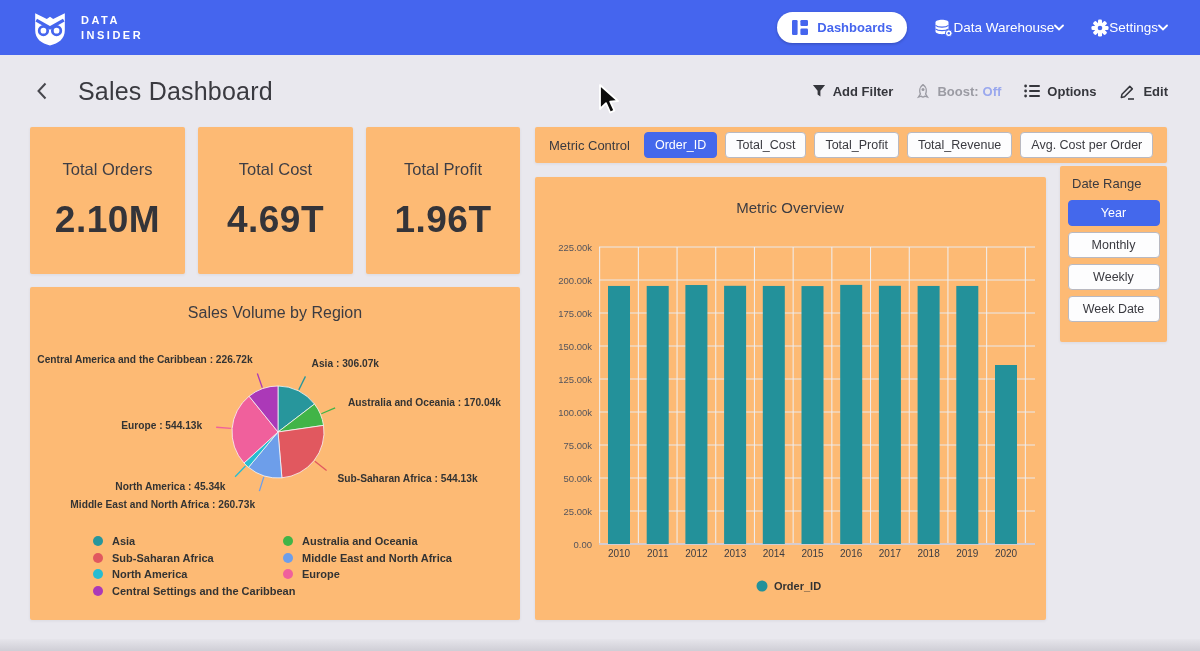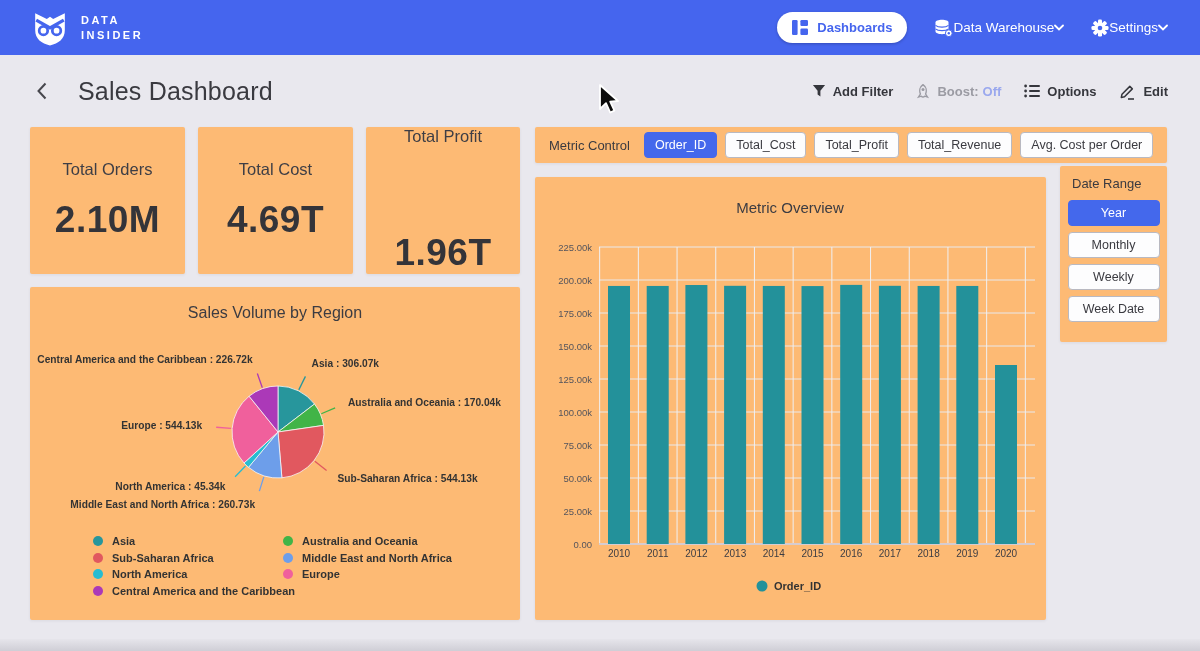--- a/index.html
+++ b/index.html
@@ -43,21 +43,21 @@
   .tool { display:flex; align-items:center; gap:7px; font-size:13px; font-weight:600; color:#35363c; cursor:pointer; }
   .tool .boost-label { color:#9b9ba3; }
   .tool .boost-off { color:#9aa8ee; margin-left:-3px; }
 
   
   .card { position:absolute; background:#fdba74; box-shadow:0 1px 3px rgba(50,50,80,.08); border-radius:2px; }
 
   .kpi-card { width:155px; height:147px; display:flex; flex-direction:column; align-items:center; justify-content:center; gap:20px; }
   .kpi-card.k1 { left:30px; top:127px; }
   .kpi-card.k2 { left:198px; top:127px; }
-  .kpi-card.k3 { left:366px; top:127px; width:154px;justify-content:space-between; }
+  .kpi-card.k3 { left:366px; top:127px; width:154px; }
   .kpi-label { font-size:16.5px; color:#3e3e45; }
   .kpi-value { font-size:37px; font-weight:600; color:#343439; letter-spacing:.5px; }
 
   .metric-strip {
     left:535px; top:127px; width:632px; height:36px;
     display:flex; align-items:center; padding:0 14px; gap:12px;
   }
   .mc-label { font-size:13px; color:#3a3a40; margin-right:2px; white-space:nowrap; }
   .mc-options { display:flex; align-items:center; gap:8px; }
   .chip {
@@ -326,21 +326,21 @@
         <div class="legend-row">
           <span class="dot" style="background: rgb(225, 88, 95);"></span>
           <span class="ltext">Sub-Saharan Africa</span>
         </div>
         <div class="legend-row">
           <span class="dot" style="background: rgb(39, 188, 209);"></span>
           <span class="ltext">North America</span>
         </div>
         <div class="legend-row">
           <span class="dot" style="background: rgb(171, 57, 184);"></span>
-          <span class="ltext">Central America and the Caribbean</span>
+          <span class="ltext">Central Settings and the Caribbean</span>
         </div>
       </div>
     <div class="pie-legend col2">
         <div class="legend-row">
           <span class="dot" style="background: rgb(65, 180, 71);"></span>
           <span class="ltext">Australia and Oceania</span>
         </div>
         <div class="legend-row">
           <span class="dot" style="background: rgb(109, 158, 234);"></span>
           <span class="ltext">Middle East and North Africa</span>

